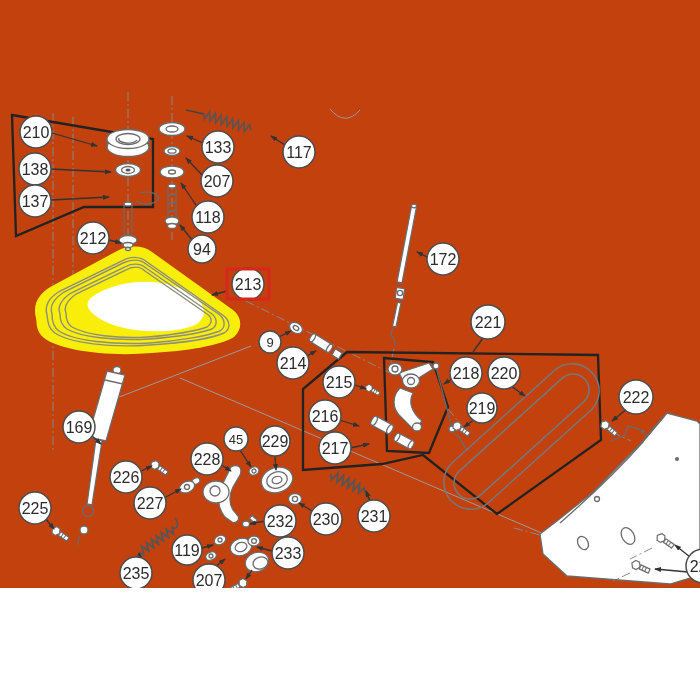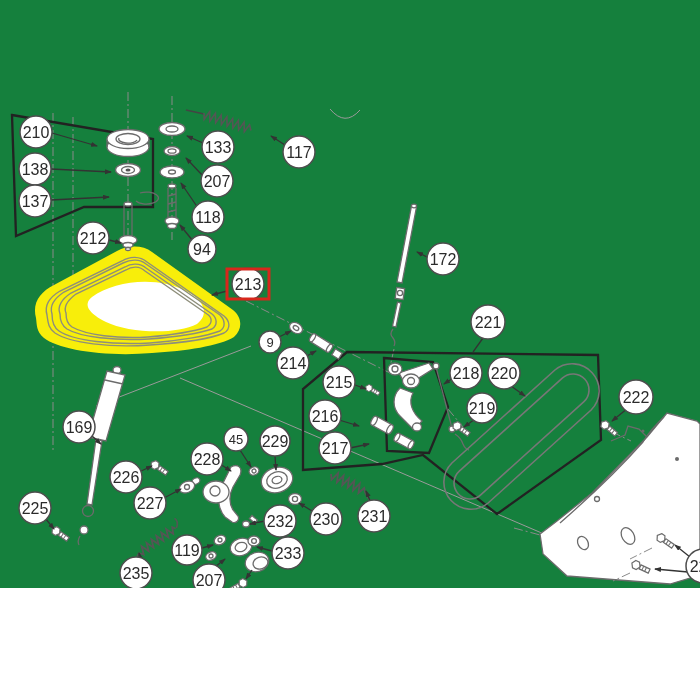--- a/index.html
+++ b/index.html
@@ -1,16 +1,16 @@
 <!DOCTYPE html>
 <html><head>
 <meta charset="utf-8">
 <style>
   html,body{margin:0;padding:0;background:#fff;}
-  #stage{position:relative;width:700px;height:700px;background:#15803d;overflow:hidden;
+  #stage{position:relative;width:700px;height:700px;background:#c2410c;overflow:hidden;
          font-family:"Liberation Sans",sans-serif;}
   svg{display:block;}
   .callout-circle{fill:#ffffff;stroke:#4d4d4d;stroke-width:1.5px;}
   .callout-text{fill:#2b2b2b;text-anchor:middle;font-family:"Liberation Sans",sans-serif;}
   .leader{stroke:#333333;stroke-width:1.3px;fill:none;}
   .part{stroke:#6b6b6b;stroke-width:1.3px;fill:#ffffff;}
   .partline{stroke:#6b6b6b;stroke-width:1.3px;fill:none;}
   .dark{stroke:#444444;}
   .panel{stroke:#222222;stroke-width:2.3px;fill:none;}
   .dashdot{stroke:#8a8a8a;stroke-width:1px;fill:none;stroke-dasharray:9 3 2 3;}

